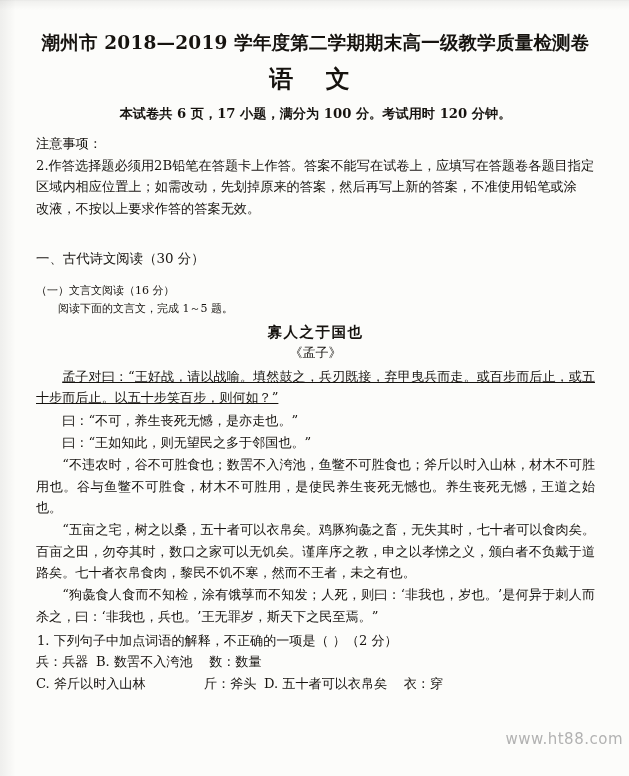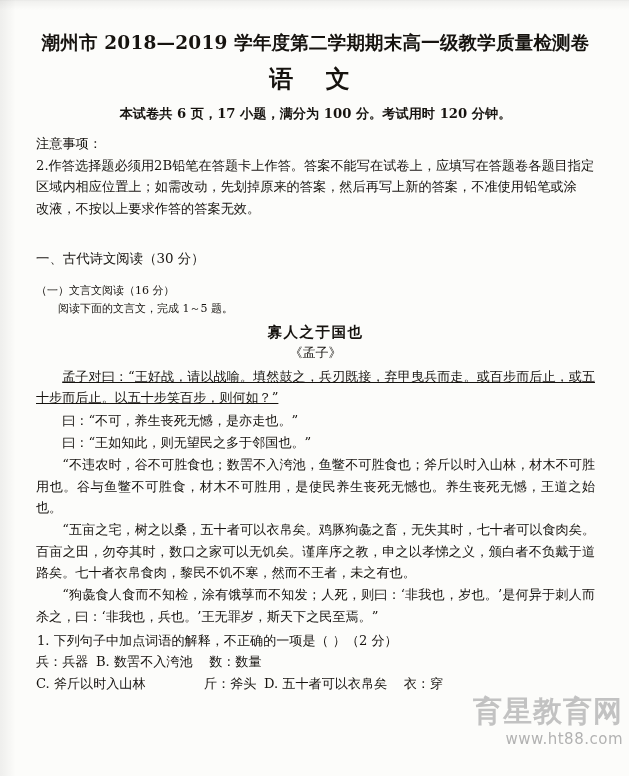--- a/index.html
+++ b/index.html
@@ -190,21 +190,20 @@
   <div class="para">“五亩之宅，树之以桑，五十者可以衣帛矣。鸡豚狗彘之畜，无失其时，七十者可以食肉矣。百亩之田，勿夺其时，数口之家可以无饥矣。谨庠序之教，申之以孝悌之义，颁白者不负戴于道路矣。七十者衣帛食肉，黎民不饥不寒，然而不王者，未之有也。</div>
   <div class="para">“狗彘食人食而不知检，涂有饿莩而不知发；人死，则曰：‘非我也，岁也。’是何异于刺人而杀之，曰：‘非我也，兵也。’王无罪岁，斯天下之民至焉。”</div>
 
   <div class="q-line">1. 下列句子中加点词语的解释，不正确的一项是（    ）（2 分）</div>
 
   <div class="scanline" style="top:0"></div>
   <div class="edge-shadow-left"></div>
   <div class="edge-shadow-top"></div>
 
   <div class="watermark">
-    <div class="wm-main">育星教育网</div>
     <div class="wm-sub">www.ht88.com</div>
   </div>
 <div class="opts">
       <span class="o1b">兵：兵器</span>
       <span class="o2">B. 数罟不入洿池&nbsp;&nbsp;&nbsp;&nbsp;数：数量</span>
     </div>
     <div class="opts">
       <span class="o1">C. 斧斤以时入山林</span>
       <span class="o1b">斤：斧头</span>
       <span class="o2">D. 五十者可以衣帛矣&nbsp;&nbsp;&nbsp;&nbsp;衣：穿</span>

